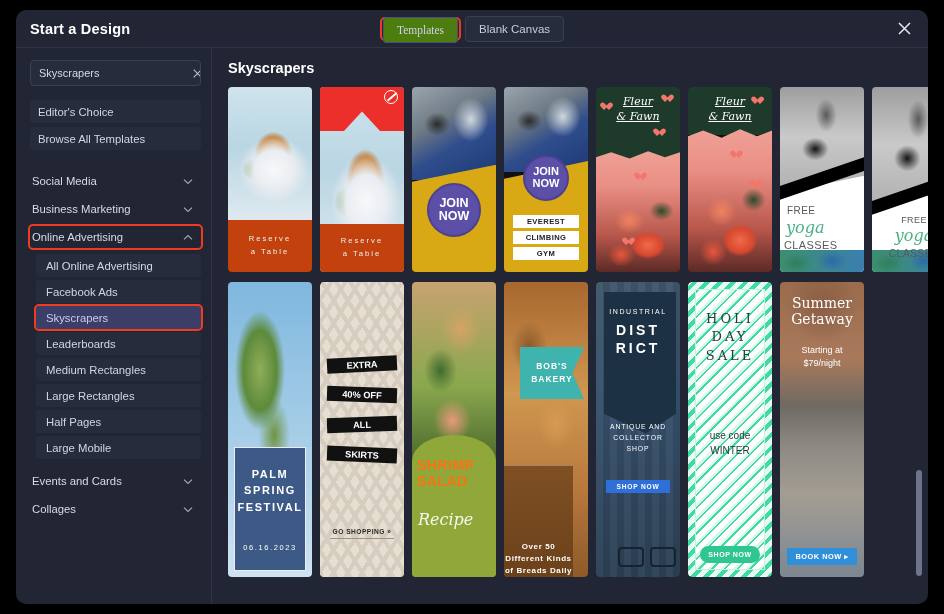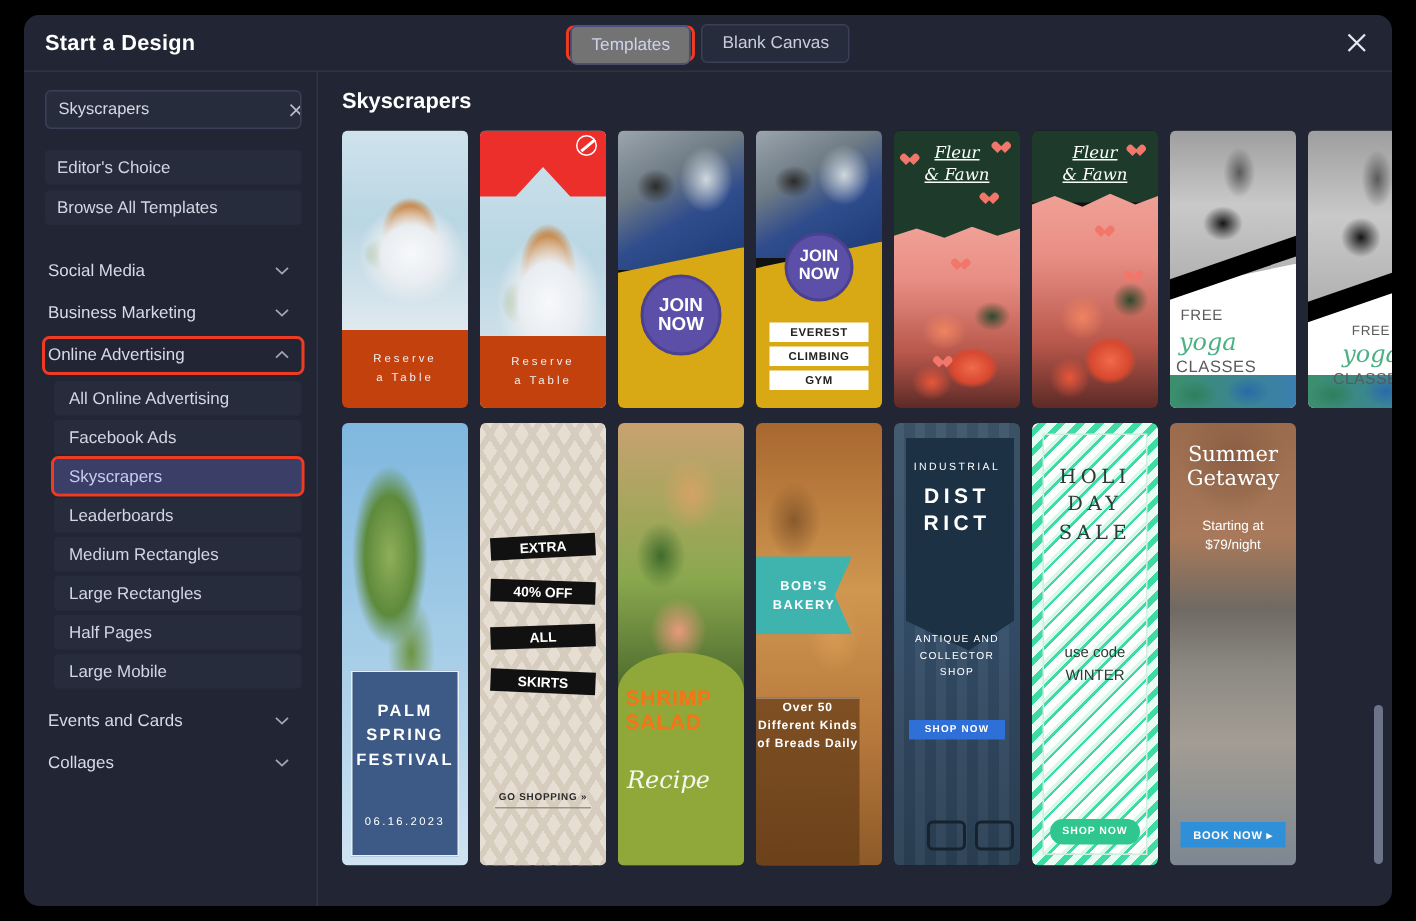--- a/index.html
+++ b/index.html
@@ -48,23 +48,24 @@
     font-size: 11.5px;
     padding: 6px 13px;
     border-radius: 4px;
     color: #c8ccda;
     border: 1px solid #3a4056;
     background: #272c3c;
     cursor: pointer;
     white-space: nowrap;
   }
   .tab.active {
-    background: #737373;
+    background: #4d7c0f;
     color: #cfd2ee;
     border-color: #4a4f80;
+    font-family: Liberation Serif, serif;
   }
   .tab-highlight {
     border: 2px solid #ef3b21;
     border-radius: 5px;
     padding: 1px;
     margin-right: 4px;
     display: inline-block;
   }
   .close-btn {
     position: absolute;
@@ -409,31 +410,31 @@
   
   .bread-bg {
     position:absolute; inset:0;
     background:
       radial-gradient(ellipse 30% 12% at 30% 22%, #8a5a2c 0%, rgba(138,90,44,0) 72%),
       radial-gradient(ellipse 30% 12% at 62% 48%, #d79a55 0%, rgba(215,154,85,0) 72%),
       radial-gradient(ellipse 34% 12% at 40% 70%, #c98f4e 0%, rgba(201,143,78,0) 72%),
       linear-gradient(#a8672f 0%, #cf9750 38%, #b8793c 70%, #8d5a29 100%);
   }
   .flag {
-    position:absolute; left:0; top:22%; width:64px; height:52px;
+    position:absolute; left:16px; top:22%; width:64px; height:52px;
     background:#3fb3ad;
     clip-path: polygon(0 0,100% 0,82% 50%,100% 100%,0 100%);
     display:flex; flex-direction:column; align-items:center; justify-content:center;
-    color:#fff; font-size:8.5px; font-weight:bold; letter-spacing:1px; line-height:1.5;margin-top:24px;
+    color:#fff; font-size:8.5px; font-weight:bold; letter-spacing:1px; line-height:1.5;
   }
   .bread-btm {
     position:absolute; left:0; right:15px; bottom:0; height:38%;
     background: linear-gradient(rgba(80,45,15,.55),rgba(80,45,15,.55)),
       linear-gradient(#b8793c,#8d5a29);
-    display:flex; align-items:flex-start; justify-content:center;
+    display:flex; align-items:flex-end; justify-content:center;
     border-top:1px solid rgba(255,255,255,.35);
   }
   .bread-btm span {
     color:#fff; font-size:8px; font-weight:bold; letter-spacing:.6px;
     text-align:center; line-height:1.5;
   }
 
   
   .wood-bg {
     position:absolute; inset:0;

